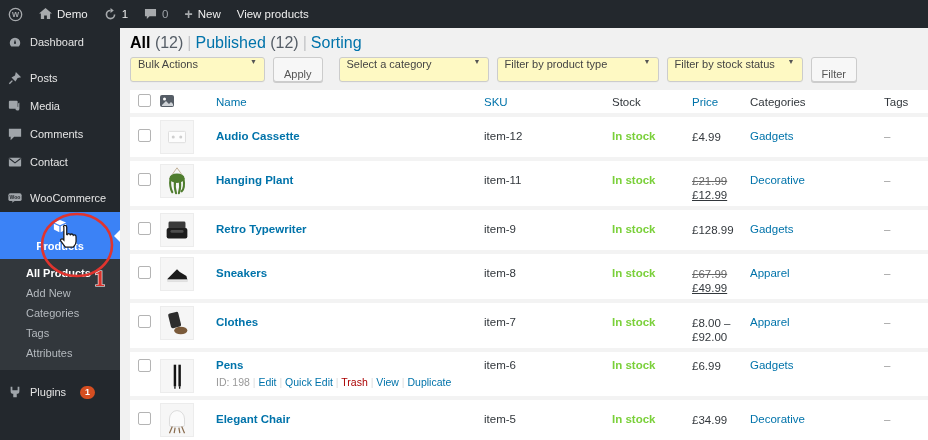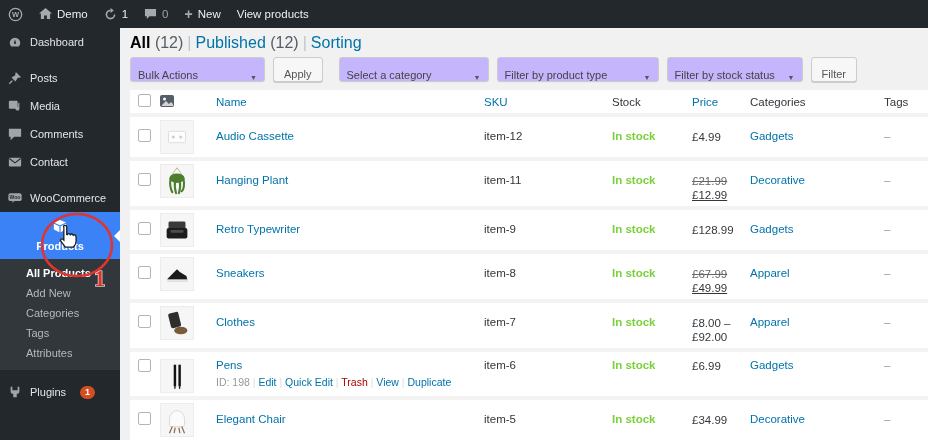--- a/index.html
+++ b/index.html
@@ -57,22 +57,22 @@
     position:absolute; top:28px; left:120px; right:0; bottom:0;
     background:#f1f1f1; padding:8px 0 0 10px;
   }
   .tabs { font-size:16px; display:flex; align-items:center; gap:4px; height:14px; }
   .tab { text-decoration:none; color:#0073aa; cursor:pointer; }
   .tab.active { color:#000; font-weight:bold; cursor:default; }
   .tab .count { color:#555d66; font-weight:normal; }
   .tab-sep { color:#c3c4c7; }
   .filter-row { margin-top:7px; display:flex; align-items:center; gap:8px; height:25px; }
   .select {
-    background:#c4b5fd; border:1px solid #ccc; border-radius:3px;
-    height:25px; display:flex; align-items:flex-end; justify-content:space-between;
+    background:#fef9c3; border:1px solid #ccc; border-radius:3px;
+    height:25px; display:flex; align-items:flex-start; justify-content:space-between;
     padding:0 7px; color:#444; cursor:pointer; box-shadow:0 1px 0 rgba(0,0,0,.02);
   }
   .select .arr { font-size:7px; color:#555; margin-left:8px; }
   .sel-bulk { width:135px; }
   .sel-cat { width:150px; margin-left:8px; }
   .sel-type { width:162px; }
   .sel-stock { width:136px; }
   .button {
     background:#f7f7f7; border:1px solid #ccc; border-radius:3px;
     height:25px; padding:10px 10px; font-size:11px; color:#555;
@@ -94,21 +94,21 @@
   thead td.cb { padding-top:0; }
   tbody td.thumb { padding:3px 0 3px 0; }
   .checkbox {
     display:inline-block; width:13px; height:13px; background:#fff;
     border:1px solid #b4b4b4; border-radius:2px; cursor:pointer;
   }
   .thumb-box {
     width:34px; height:34px; background:#f6f6f6; border:1px solid #ececec;
     display:flex; align-items:center; justify-content:center; overflow:hidden;
   }
-  a.row-title { color:#0073aa; font-weight:normal; text-decoration:none; cursor:pointer;text-align:right; }
+  a.row-title { color:#0073aa; font-weight:bold; text-decoration:none; cursor:pointer;text-align:right; }
   a.cat-link { color:#0073aa; text-decoration:none; cursor:pointer; }
   .stock-in { color:#7ad03a; font-weight:bold; }
   .sku-val { color:#32373c; }
   .price-old { color:#666; text-decoration:line-through; display:block; line-height:14px; }
   .price-sale { color:#32373c; text-decoration:underline; display:block; line-height:14px; }
   .price-line { display:block; line-height:14px; }
   .dash { color:#999; }
   .row-actions { margin-top:5px; font-size:10.5px; color:#999; line-height:13px; }
   .row-actions a { color:#0073aa; text-decoration:none; cursor:pointer; }
   .row-actions a.danger { color:#a00; }

